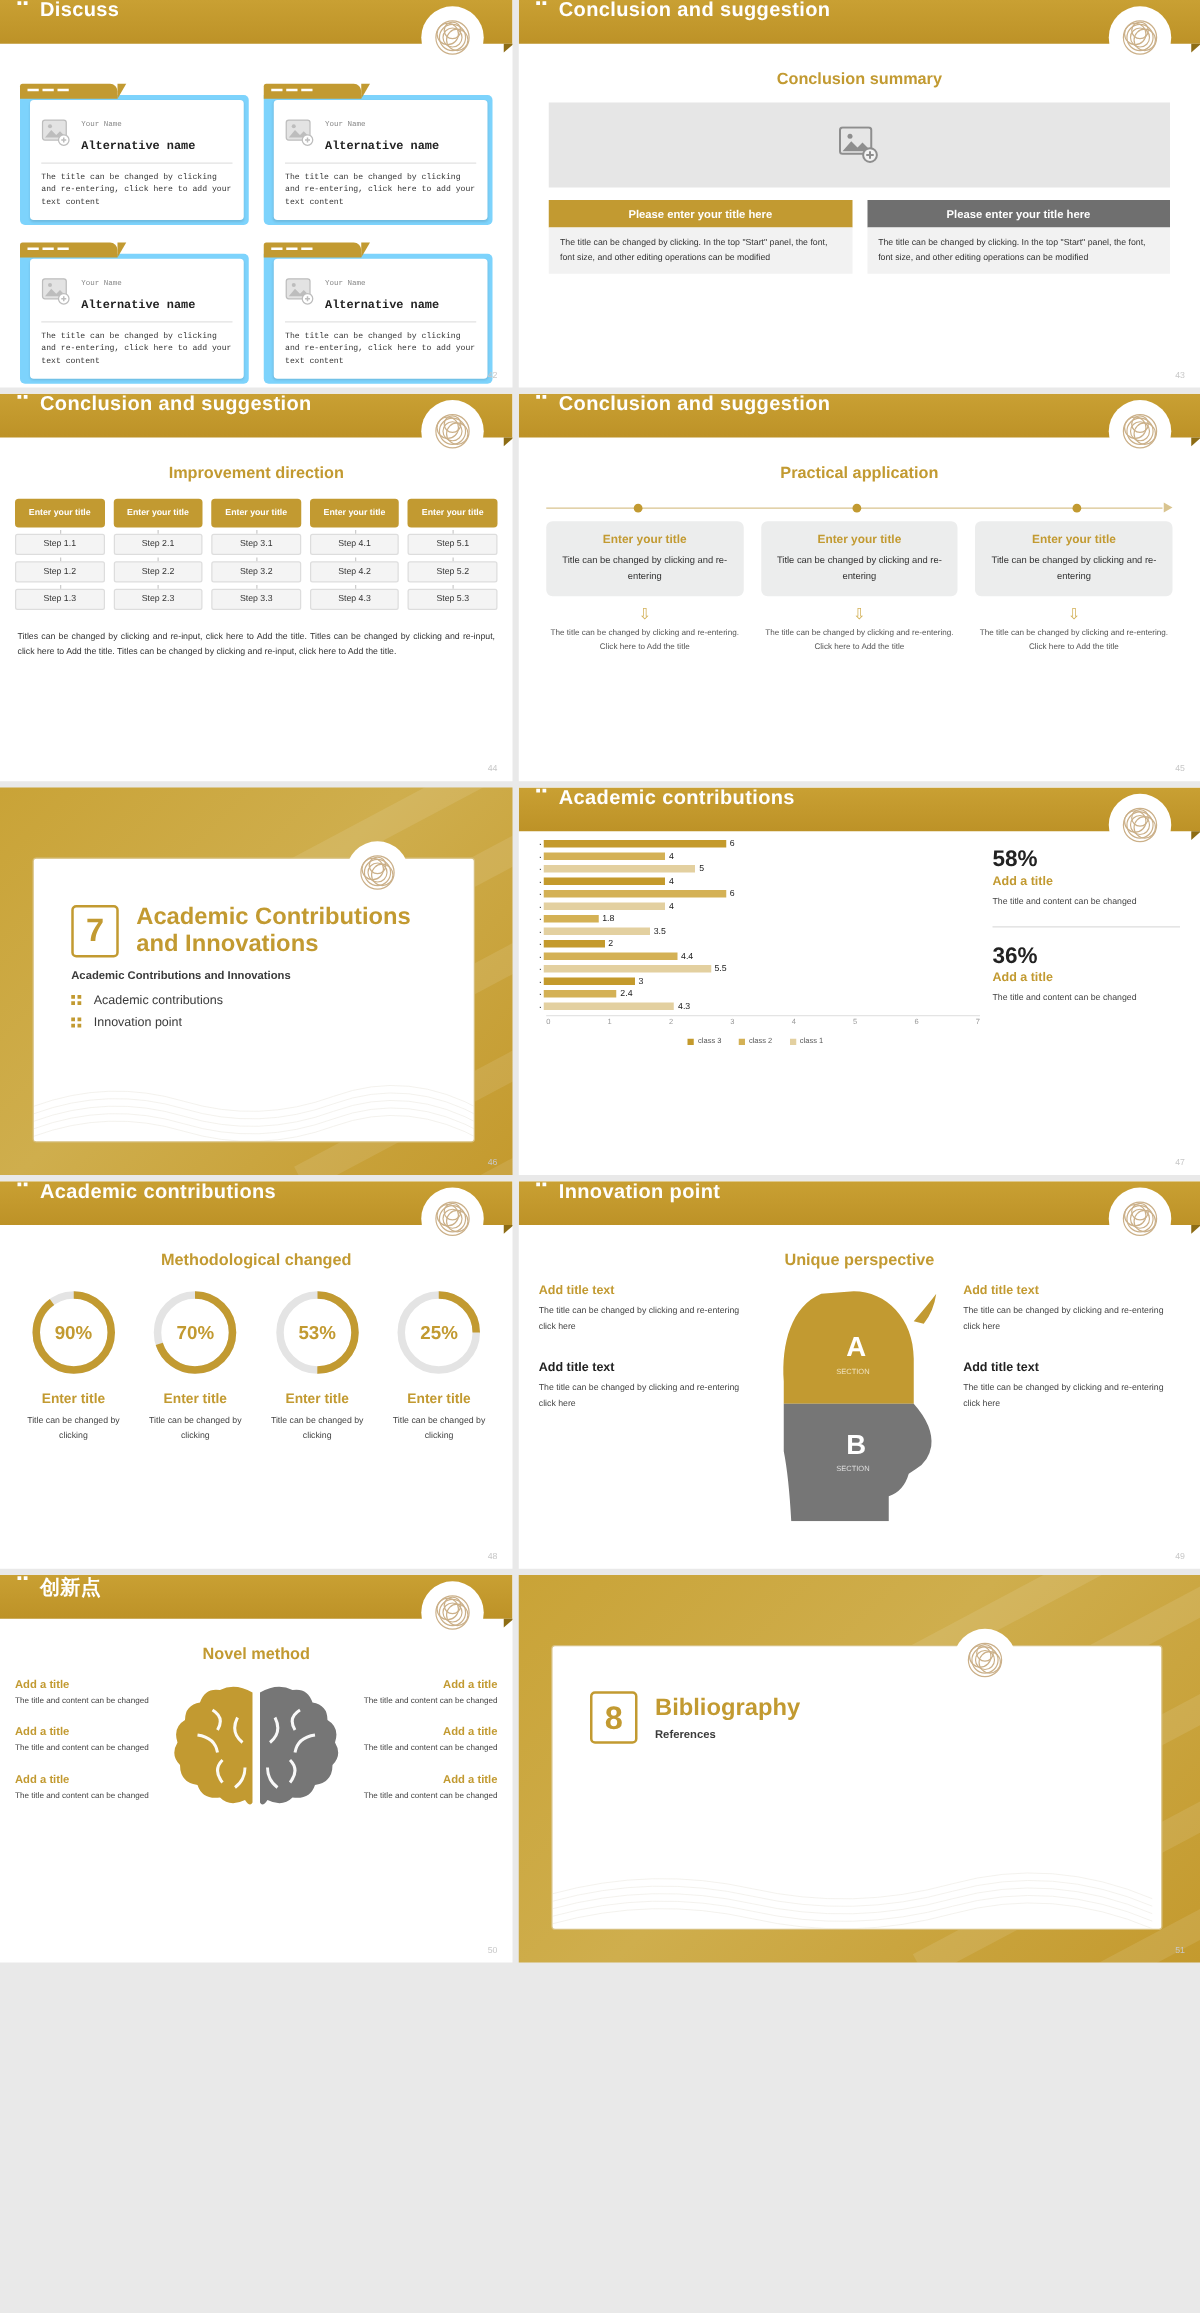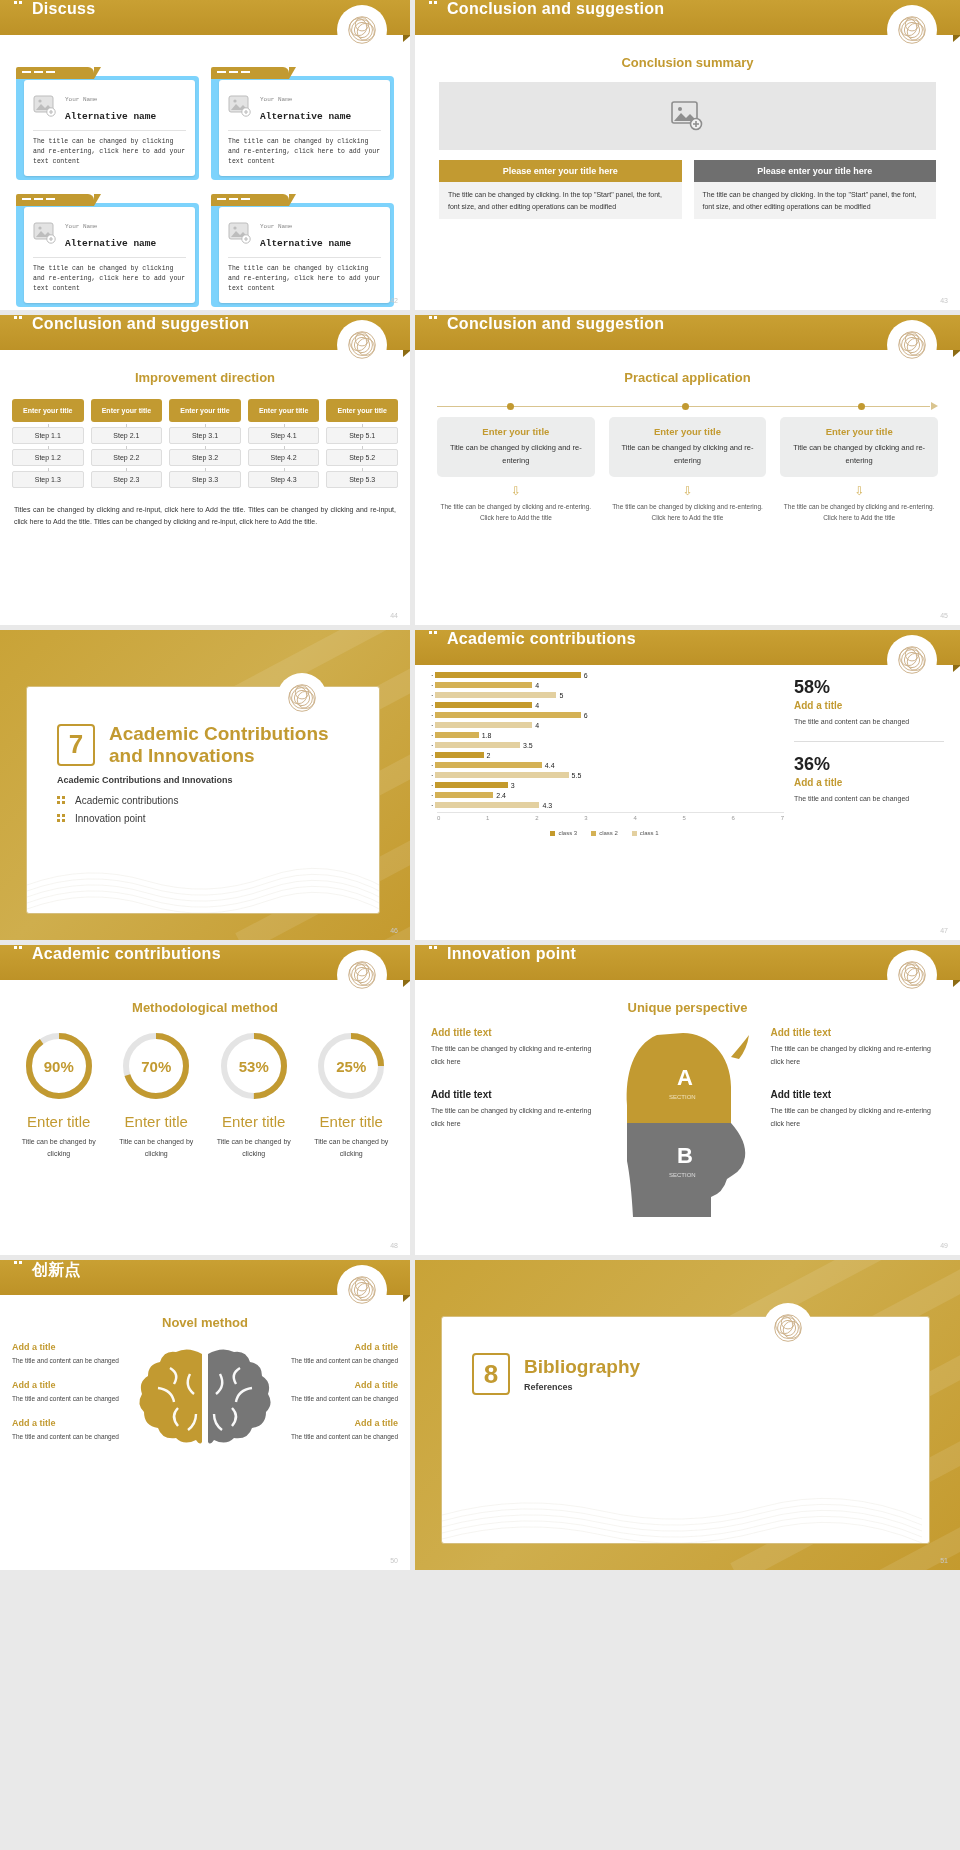--- a/index.html
+++ b/index.html
@@ -177,21 +177,21 @@
   .statpct{ font-size:18px; font-weight:bold; color:#222;}
   .stath{ font-size:10px; font-weight:bold; color:#c29a31; margin-top:2px;}
   .statd{ font-size:7px; color:#444; line-height:1.8; margin-top:5px;}
   .statrule{ height:1px; background:#ddd; margin:12px 0 12px 0;}
   
   .donuts{ display:grid; grid-template-columns:repeat(4,1fr); gap:8px; margin:16px 14px 0 14px;}
   .donut{ text-align:center;}
   .donut .ring{ width:70px;height:70px;margin:0 auto; position:relative;}
   .donut .pct{ position:absolute; inset:0; display:flex;align-items:center;justify-content:center;
     font-size:15px;font-weight:bold;color:#c29a31;}
-  .donut .et{ color:#c29a31;font-weight:normal;font-size:15px;margin-top:12px;}
+  .donut .et{ color:#c29a31;font-weight:bold;font-size:11px;margin-top:12px;}
   .donut .dd{ font-size:7px;color:#444;line-height:1.7;margin-top:6px;}
   
   .headgrid{ display:grid; grid-template-columns:1fr 150px 1fr; gap:8px; margin:12px 16px 0 16px; align-items:start;}
   .ht{ font-size:10px; font-weight:bold; margin-bottom:5px;}
   .ht.gold{ color:#c29a31;} .ht.dark{ color:#222;}
   .hd{ font-size:7px; color:#444; line-height:1.85; }
   .hblock{ margin-bottom:20px; }
   .tright{ text-align:left;}
   
   .braingrid{ display:grid; grid-template-columns:1fr 150px 1fr; gap:6px; margin:12px 12px 0 12px;}
@@ -719,21 +719,21 @@
           <g fill="none" stroke="#cbb089" stroke-width="1">
         <circle cx="20" cy="20" r="14"></circle>
             <circle cx="20" cy="20" r="11"></circle>
             <circle cx="20" cy="20" r="8"></circle>
         <circle cx="16" cy="17" r="9"></circle>
             <circle cx="24" cy="22" r="9"></circle>
             <circle cx="20" cy="14" r="7"></circle>
       </g>
         </svg>
     </div>
-    <div class="subtitle">Methodological method</div>
+    <div class="subtitle">Methodological changed</div>
     <div class="donuts" id="donuts">
         <div class="donut">
           <div class="ring"><svg viewBox="0 0 70 70" width="70" height="70">
               <circle cx="35" cy="35" r="30" fill="none" stroke="#e4e4e4" stroke-width="6"></circle>
               <circle cx="35" cy="35" r="30" fill="none" stroke="#c29a31" stroke-width="6" stroke-dasharray="169.64600329384882 18.84955592153875" transform="rotate(-90 35 35)"></circle>
             </svg><div class="pct">90%</div></div>
           <div class="et">Enter title</div>
           <div class="dd">Title can be changed by clicking</div>
         </div>
         <div class="donut">

